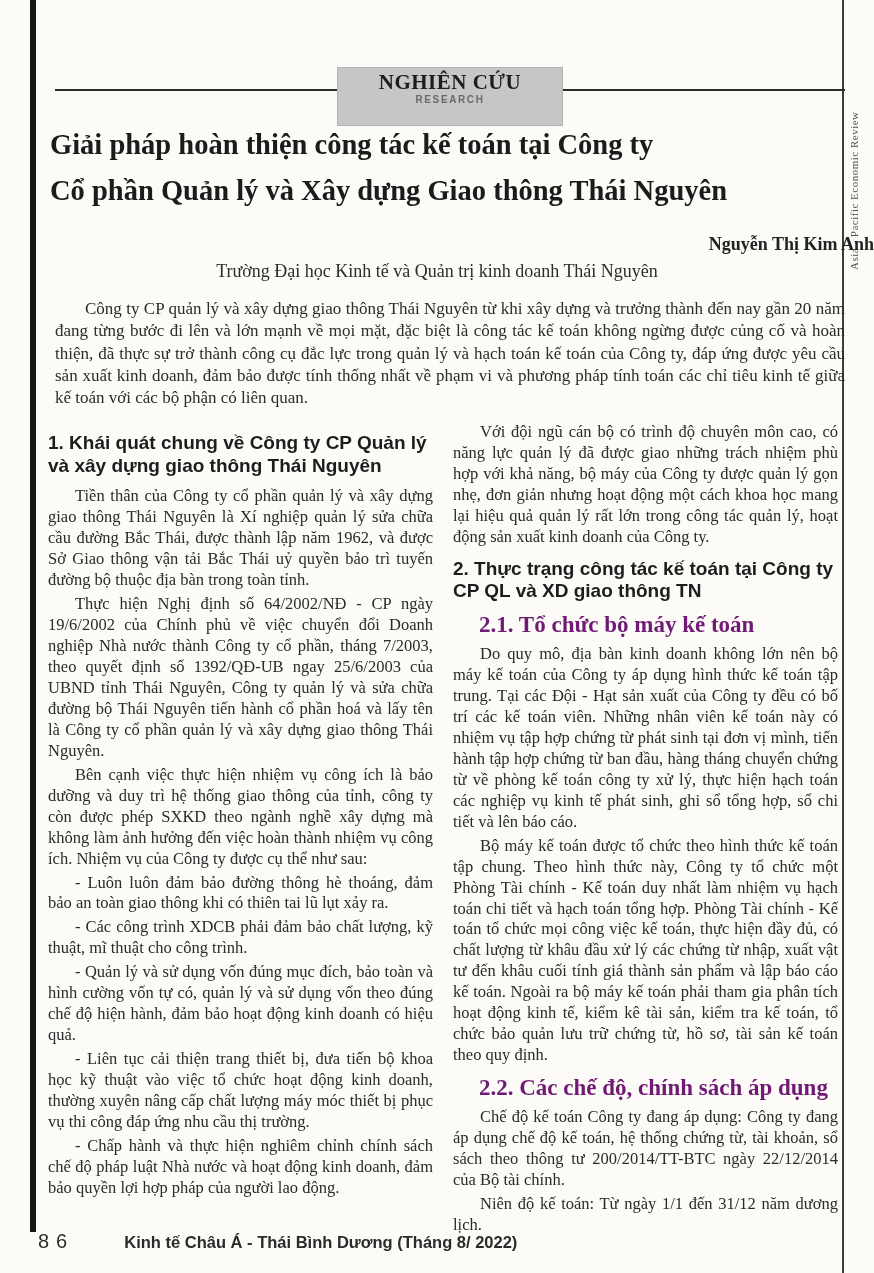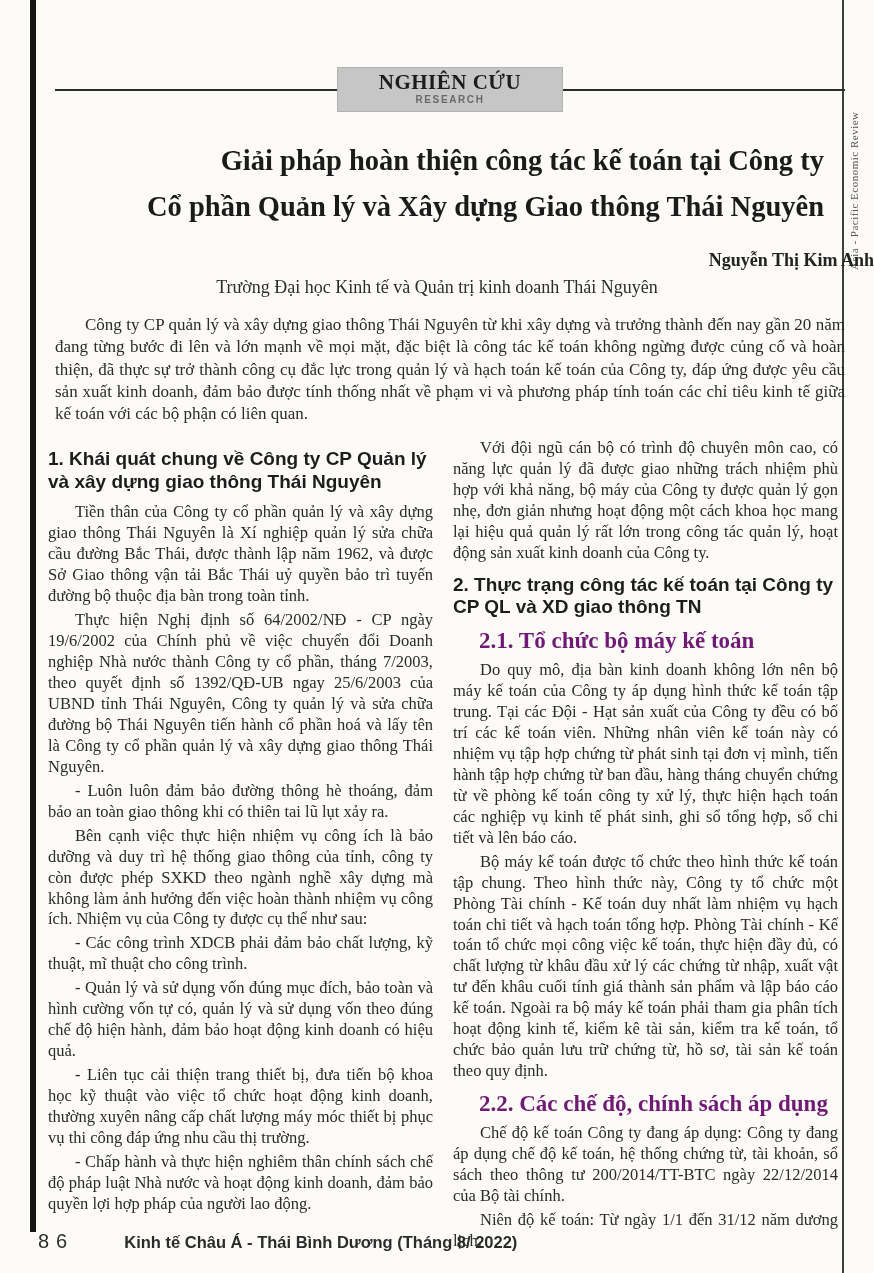--- a/index.html
+++ b/index.html
@@ -3,27 +3,27 @@
 <meta charset="utf-8">
 <style>
   html,body{margin:0;padding:0;background:#e9e9e9;}
   .page{position:relative;width:874px;height:1273px;margin:0 auto;background:#fcfbf8;
         font-family:"Liberation Serif",serif;color:#2a2a2a;overflow:hidden;}
   .left-bar{position:absolute;left:30px;top:0;width:6px;height:1232px;background:#161616;}
   .right-line{position:absolute;left:842px;top:0;width:2px;height:1273px;background:#3d3d3d;}
   .vtext{position:absolute;left:848px;top:105px;height:165px;writing-mode:vertical-rl;
          transform:rotate(180deg);font-size:11px;color:#555;letter-spacing:.5px;white-space:nowrap;}
   .rule{position:absolute;left:55px;top:89px;width:790px;height:2px;background:#2b2b2b;}
-  .kicker-box{position:absolute;left:337px;top:67px;width:226px;height:45px;background:#c6c6c6;
+  .kicker-box{position:absolute;left:337px;top:67px;width:226px;height:59px;background:#c6c6c6;
               box-shadow:inset 0 0 0 1px #b3b3b3;text-align:center;}
   .kicker-main{font-weight:bold;font-size:21px;color:#1c1c1c;margin-top:3px;letter-spacing:.5px;}
   .kicker-sub{font-family:"Liberation Sans",sans-serif;font-weight:bold;font-size:10px;
               color:#6a6a6a;letter-spacing:1.6px;margin-top:-1px;}
   .content{position:absolute;left:0;top:112px;width:874px;}
-  .title{margin:26px 50px 0;text-align:right;font-size:28.5px;font-weight:bold;color:#1b1b1b;line-height:1.62;}
+  .title{margin:10px 50px 0;text-align:left;font-size:28.5px;font-weight:bold;color:#1b1b1b;line-height:1.62;}
   .title span{display:block;}
   .author{text-align:right;font-size:18px;font-weight:bold;margin-top:20px;color:#222;}
   .affil{text-align:center;font-size:18px;margin-top:6px;color:#2d2d2d;}
   .abstract{margin:16px 0 0 55px;width:790px;text-align:justify;font-size:17px;line-height:1.3;
             text-indent:30px;color:#2b2b2b;}
   .cols{display:flex;gap:20px;margin:13px 36px 0 48px;}
   .col{flex:1;min-width:0;}
   .col h2{font-family:"Liberation Sans",sans-serif;font-size:19px;font-weight:bold;color:#1d1d1d;
           line-height:1.2;margin:10px 0 9px;}
   .col h3{font-size:23px;font-weight:bold;margin:9px 0 6px;text-indent:26px;color:#701a75;}
@@ -55,26 +55,26 @@
     <div class="author">Nguyễn Thị Kim Anh</div>
     <div class="affil">Trường Đại học Kinh tế và Quản trị kinh doanh Thái Nguyên</div>
 
     <p class="abstract">Công ty CP quản lý và xây dựng giao thông Thái Nguyên từ khi xây dựng và trưởng thành đến nay gần 20 năm đang từng bước đi lên và lớn mạnh về mọi mặt, đặc biệt là công tác kế toán không ngừng được củng cố và hoàn thiện, đã thực sự trở thành công cụ đắc lực trong quản lý và hạch toán kế toán của Công ty, đáp ứng được yêu cầu sản xuất kinh doanh, đảm bảo được tính thống nhất về phạm vi và phương pháp tính toán các chỉ tiêu kinh tế giữa kế toán với các bộ phận có liên quan.</p>
 
     <div class="cols">
       <div class="col">
         <h2>1. Khái quát chung về Công ty CP Quản lý và xây dựng giao thông Thái Nguyên</h2>
         <p>Tiền thân của Công ty cổ phần quản lý và xây dựng giao thông Thái Nguyên là Xí nghiệp quản lý sửa chữa cầu đường Bắc Thái, được thành lập năm 1962, và được Sở Giao thông vận tải Bắc Thái uỷ quyền bảo trì tuyến đường bộ thuộc địa bàn trong toàn tỉnh.</p>
         <p>Thực hiện Nghị định số 64/2002/NĐ - CP ngày 19/6/2002 của Chính phủ về việc chuyển đổi Doanh nghiệp Nhà nước thành Công ty cổ phần, tháng 7/2003, theo quyết định số 1392/QĐ-UB ngay 25/6/2003 của UBND tỉnh Thái Nguyên, Công ty quản lý và sửa chữa đường bộ Thái Nguyên tiến hành cổ phần hoá và lấy tên là Công ty cổ phần quản lý và xây dựng giao thông Thái Nguyên.</p>
+        <p>Bên cạnh việc thực hiện nhiệm vụ công ích là bảo dưỡng và duy trì hệ thống giao thông của tỉnh, công ty còn được phép SXKD theo ngành nghề xây dựng mà không làm ảnh hưởng đến việc hoàn thành nhiệm vụ công ích. Nhiệm vụ của Công ty được cụ thể như sau:</p>
         <p>- Luôn luôn đảm bảo đường thông hè thoáng, đảm bảo an toàn giao thông khi có thiên tai lũ lụt xảy ra.</p>
-        <p>Bên cạnh việc thực hiện nhiệm vụ công ích là bảo dưỡng và duy trì hệ thống giao thông của tỉnh, công ty còn được phép SXKD theo ngành nghề xây dựng mà không làm ảnh hưởng đến việc hoàn thành nhiệm vụ công ích. Nhiệm vụ của Công ty được cụ thể như sau:</p>
         <p>- Các công trình XDCB phải đảm bảo chất lượng, kỹ thuật, mĩ thuật cho công trình.</p>
         <p>- Quản lý và sử dụng vốn đúng mục đích, bảo toàn và hình cường vốn tự có, quản lý và sử dụng vốn theo đúng chế độ hiện hành, đảm bảo hoạt động kinh doanh có hiệu quả.</p>
         <p>- Liên tục cải thiện trang thiết bị, đưa tiến bộ khoa học kỹ thuật vào việc tổ chức hoạt động kinh doanh, thường xuyên nâng cấp chất lượng máy móc thiết bị phục vụ thi công đáp ứng nhu cầu thị trường.</p>
-        <p>- Chấp hành và thực hiện nghiêm thân chính sách chế độ pháp luật Nhà nước và hoạt động kinh doanh, đảm bảo quyền lợi hợp pháp của người lao động.</p>
+        <p>- Chấp hành và thực hiện nghiêm chỉnh chính sách chế độ pháp luật Nhà nước và hoạt động kinh doanh, đảm bảo quyền lợi hợp pháp của người lao động.</p>
       </div>
       <div class="col">
         <p>Với đội ngũ cán bộ có trình độ chuyên môn cao, có năng lực quản lý đã được giao những trách nhiệm phù hợp với khả năng, bộ máy của Công ty được quản lý gọn nhẹ, đơn giản nhưng hoạt động một cách khoa học mang lại hiệu quả quản lý rất lớn trong công tác quản lý, hoạt động sản xuất kinh doanh của Công ty.</p>
         <h2>2. Thực trạng công tác kế toán tại Công ty CP QL và XD giao thông TN</h2>
         <h3>2.1. Tổ chức bộ máy kế toán</h3>
         <p>Do quy mô, địa bàn kinh doanh không lớn nên bộ máy kế toán của Công ty áp dụng hình thức kế toán tập trung. Tại các Đội - Hạt sản xuất của Công ty đều có bố trí các kế toán viên. Những nhân viên kế toán này có nhiệm vụ tập hợp chứng từ phát sinh tại đơn vị mình, tiến hành tập hợp chứng từ ban đầu, hàng tháng chuyển chứng từ về phòng kế toán công ty xử lý, thực hiện hạch toán các nghiệp vụ kinh tế phát sinh, ghi sổ tổng hợp, sổ chi tiết và lên báo cáo.</p>
         <p>Bộ máy kế toán được tổ chức theo hình thức kế toán tập chung. Theo hình thức này, Công ty tổ chức một Phòng Tài chính - Kế toán duy nhất làm nhiệm vụ hạch toán chi tiết và hạch toán tổng hợp. Phòng Tài chính - Kế toán tổ chức mọi công việc kế toán, thực hiện đầy đủ, có chất lượng từ khâu đầu xử lý các chứng từ nhập, xuất vật tư đến khâu cuối tính giá thành sản phẩm và lập báo cáo kế toán. Ngoài ra bộ máy kế toán phải tham gia phân tích hoạt động kinh tế, kiểm kê tài sản, kiểm tra kế toán, tổ chức bảo quản lưu trữ chứng từ, hồ sơ, tài sản kế toán theo quy định.</p>
         <h3>2.2. Các chế độ, chính sách áp dụng</h3>
         <p>Chế độ kế toán Công ty đang áp dụng: Công ty đang áp dụng chế độ kế toán, hệ thống chứng từ, tài khoản, sổ sách theo thông tư 200/2014/TT-BTC ngày 22/12/2014 của Bộ tài chính.</p>
         <p>Niên độ kế toán: Từ ngày 1/1 đến 31/12 năm dương lịch.</p>

